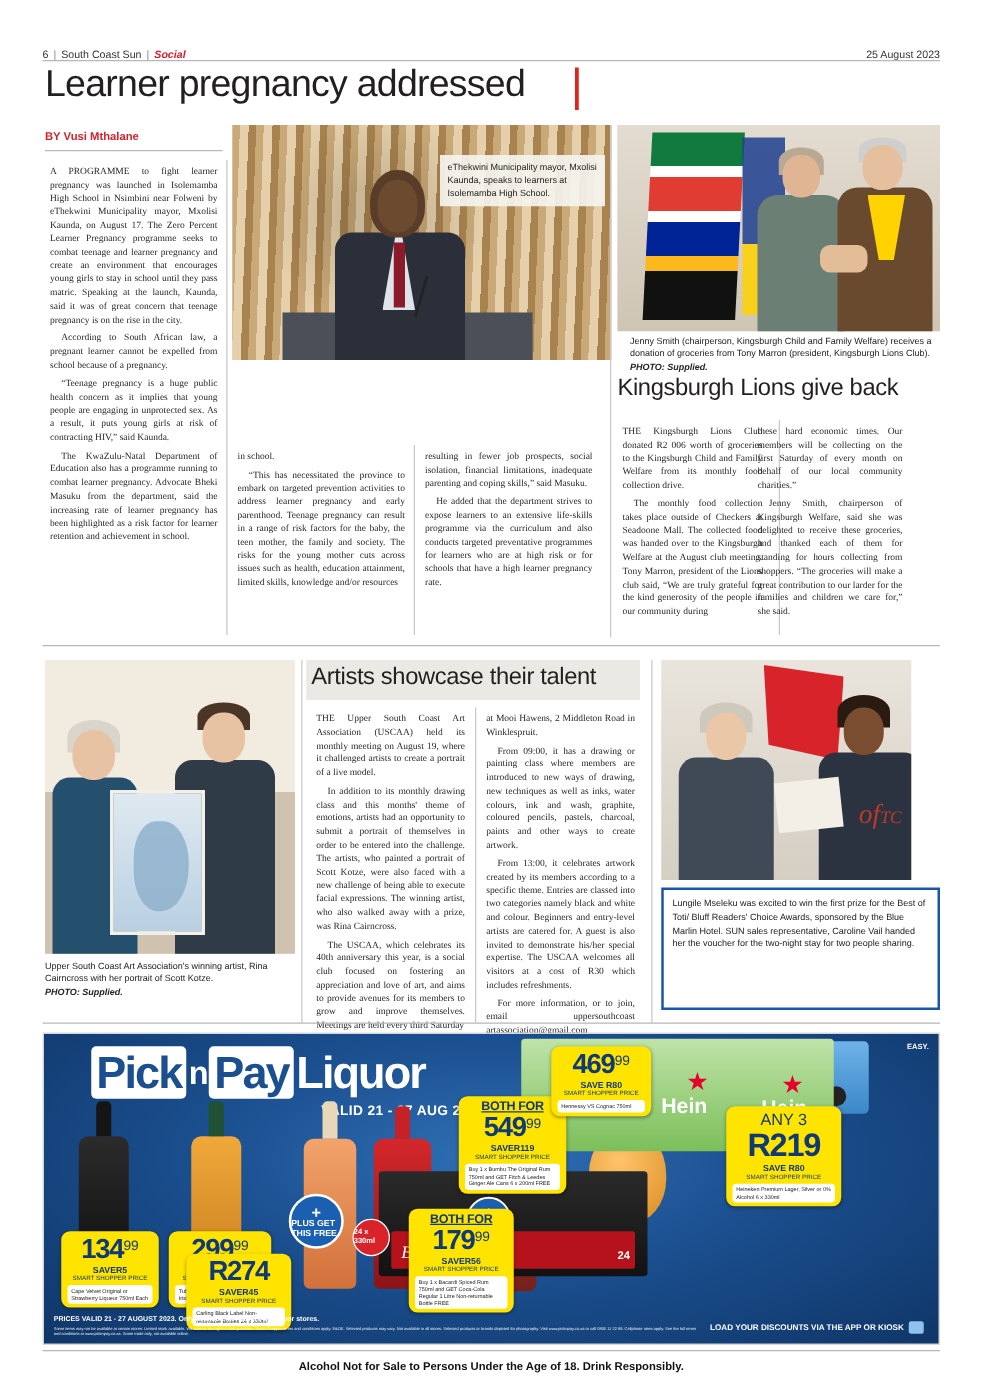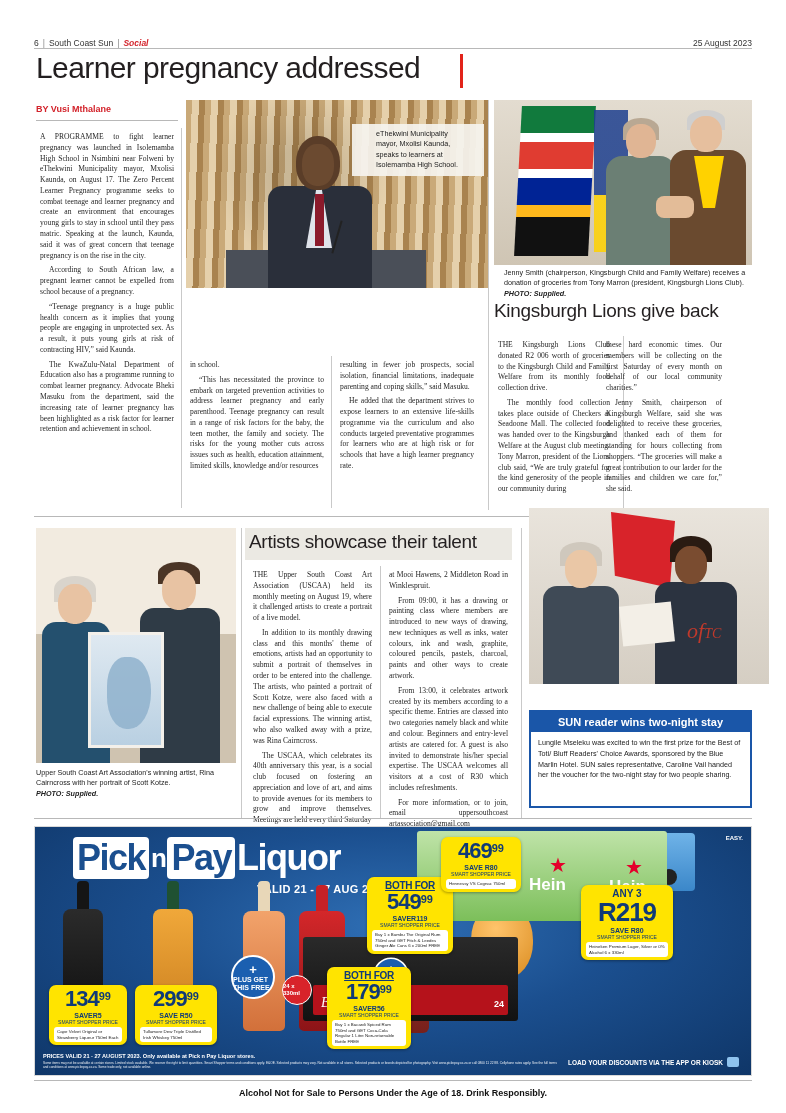--- a/index.html
+++ b/index.html
@@ -63,21 +63,21 @@
   }
   .hero-img .podium {
     position:absolute; left:40px; top:150px; width:200px; height:40px; background:#4a4f58;
   }
   .hero-img .mic {
     position:absolute; left:150px; top:120px; width:2px; height:34px; background:#222;
     transform:rotate(16deg);
   }
 
   .hero-caption {
-    position:absolute; left:352px; top:124px; width:132px; padding:5px 24px;
+    position:absolute; left:352px; top:124px; width:132px; padding:5px 6px;
     background:rgba(245,243,238,0.93);
     font-family:"Liberation Sans", sans-serif; font-size:7.2px; line-height:1.45; color:#222;
   }
 
   
   .lions-img {
     position:absolute; left:494px; top:100px; width:258px; height:165px;
     background: linear-gradient(#d7cfc3, #cfc6b8);
     overflow:hidden;
   }
@@ -173,21 +173,21 @@
     background:#8fb2cc; border-radius:40% 46% 50% 44%; opacity:.85;
   }
   .artists-caption {
     position:absolute; left:36px; top:768px; width:205px;
     font-family:"Liberation Sans", sans-serif; font-size:7.2px; line-height:1.45; color:#222;
   }
   .artists-caption .ph { font-style:italic; font-weight:bold; }
 
   
   .sun-img {
-    position:absolute; left:529px; top:508px; width:240px; height:176px;
+    position:absolute; left:529px; top:528px; width:200px; height:176px;
     background:linear-gradient(#e9e4dc,#d5cec3); overflow:hidden;
   }
   .sun-img .redflag { position:absolute; left:82px; top:4px; width:64px; height:76px; background:#d8232a; clip-path:polygon(0 0,100% 12%,92% 100%,6% 84%); }
   .sun-img .w1h { position:absolute; left:36px; top:42px; width:32px; height:38px; border-radius:46%; background:#eac7a6; }
   .sun-img .w1hair { position:absolute; left:31px; top:34px; width:42px; height:24px; border-radius:50% 50% 0 0; background:#cfc8bd; }
   .sun-img .w1b { position:absolute; left:14px; top:78px; width:76px; height:100px; background:#3f4a56; border-radius:14px 14px 0 0; }
   .sun-img .w2h { position:absolute; left:146px; top:38px; width:32px; height:38px; border-radius:46%; background:#7a4c30; }
   .sun-img .w2hair { position:absolute; left:141px; top:28px; width:42px; height:26px; border-radius:50% 50% 0 0; background:#2a1b12; }
   .sun-img .w2b { position:absolute; left:126px; top:74px; width:82px; height:104px; background:#2b3340; border-radius:14px 14px 0 0; }
   .sun-img .paper { position:absolute; left:92px; top:96px; width:52px; height:40px; background:#f3efe7; transform:rotate(-6deg); }
@@ -239,29 +239,29 @@
 
   .bottle { position:absolute; bottom:56px; border-radius:8px 8px 5px 5px; }
   .b-neck { position:absolute; width:12px; border-radius:4px 4px 0 0; }
 
   .price-tag {
     position:absolute; background:#ffe400; border-radius:7px; padding:3px 5px;
     font-family:"Liberation Sans", sans-serif; color:#103a77; text-align:center;
     box-shadow:0 1px 3px rgba(0,0,0,.35);
   }
   .price-tag .big { font-weight:bold; font-size:22px; line-height:1; letter-spacing:-1px; }
-  .price-tag .sup { font-size:11px; vertical-align:super; font-weight:bold; }
+  .price-tag .sup { font-size:11px; vertical-align:super; font-weight:normal; }
   .price-tag .saver { font-weight:bold; font-size:7px; margin-top:2px; }
   .price-tag .ssp { font-size:5px; color:#103a77; }
   .price-tag .desc {
     background:#fff; color:#222; font-size:4.4px; line-height:1.25; padding:2px 3px;
     margin-top:2px; border-radius:3px; text-align:left;
   }
   .price-tag .bothfor { font-weight:bold; font-size:10px; color:#103a77; letter-spacing:-0.3px;text-decoration:underline; }
-  .price-tag .any3 { font-weight:bold; font-size:10px; }
+  .price-tag .any3 { font-weight:normal; font-size:13px; }
 
   .plus-badge {
     position:absolute; width:44px; height:44px; border-radius:50%;
     background:#1b5fb0; color:#fff; font-family:"Liberation Sans", sans-serif;
     font-weight:bold; font-size:7px; display:flex; flex-direction:column;
     align-items:center; justify-content:center; line-height:1.05; border:2px solid #fff;
   }
   .round-red {
     position:absolute; width:30px; height:30px; border-radius:50%;
     background:#d8232a; color:#fff; font-family:"Liberation Sans", sans-serif;
@@ -416,21 +416,20 @@
     <div class="w1b"></div>
     <div class="w1hair"></div>
     <div class="w1h"></div>
     <div class="w2b"></div>
     <div class="w2hair"></div>
     <div class="w2h"></div>
     <div class="paper"></div>
     <div class="logo-c">of<span style="font-size:14px">TC</span></div>
   </div>
   <div class="sun-box">
-    <div class="bar">SUN reader wins two-night stay</div>
     <div class="body">Lungile Mseleku was excited to win the first prize for the Best of Toti/ Bluff Readers' Choice Awards, sponsored by the Blue Marlin Hotel. SUN sales representative, Caroline Vail handed her the voucher for the two-night stay for two people sharing.</div>
   </div>
 
   <div class="divider-h" style="left:34px; top:818px; width:718px;"></div>
 
   <div class="ad">
 
     <div class="ad-logo">
       <span class="pp">Pick</span>
       <span class="n">n</span>
@@ -535,20 +534,28 @@
 
     <div class="price-tag" style="left:406px; top:10px; width:80px;">
       <div>
         <span class="big">469</span><span class="sup">99</span>
       </div>
       <div class="saver">SAVE R80</div>
       <div class="ssp">SMART SHOPPER PRICE</div>
       <div class="desc">Hennessy VS Cognac 750ml</div>
     </div>
 
+    <div class="price-tag" style="left:114px; top:176px; width:84px;">
+      <div>
+        <span class="big">R274</span><span class="sup"></span>
+      </div>
+      <div class="saver">SAVER45</div>
+      <div class="ssp">SMART SHOPPER PRICE</div>
+      <div class="desc">Carling Black Label Non-returnable Bottles 24 x 330ml</div>
+    </div>
 
     <div class="price-tag" style="left:546px; top:58px; width:92px;">
       <div class="any3">ANY 3</div>
       <div>
         <span class="big" style="font-size:26px">R219</span><span class="sup"></span>
       </div>
       <div class="saver">SAVE R80</div>
       <div class="ssp">SMART SHOPPER PRICE</div>
       <div class="desc">Heineken Premium Lager, Silver or 0% Alcohol 6 x 330ml</div>
     </div>

